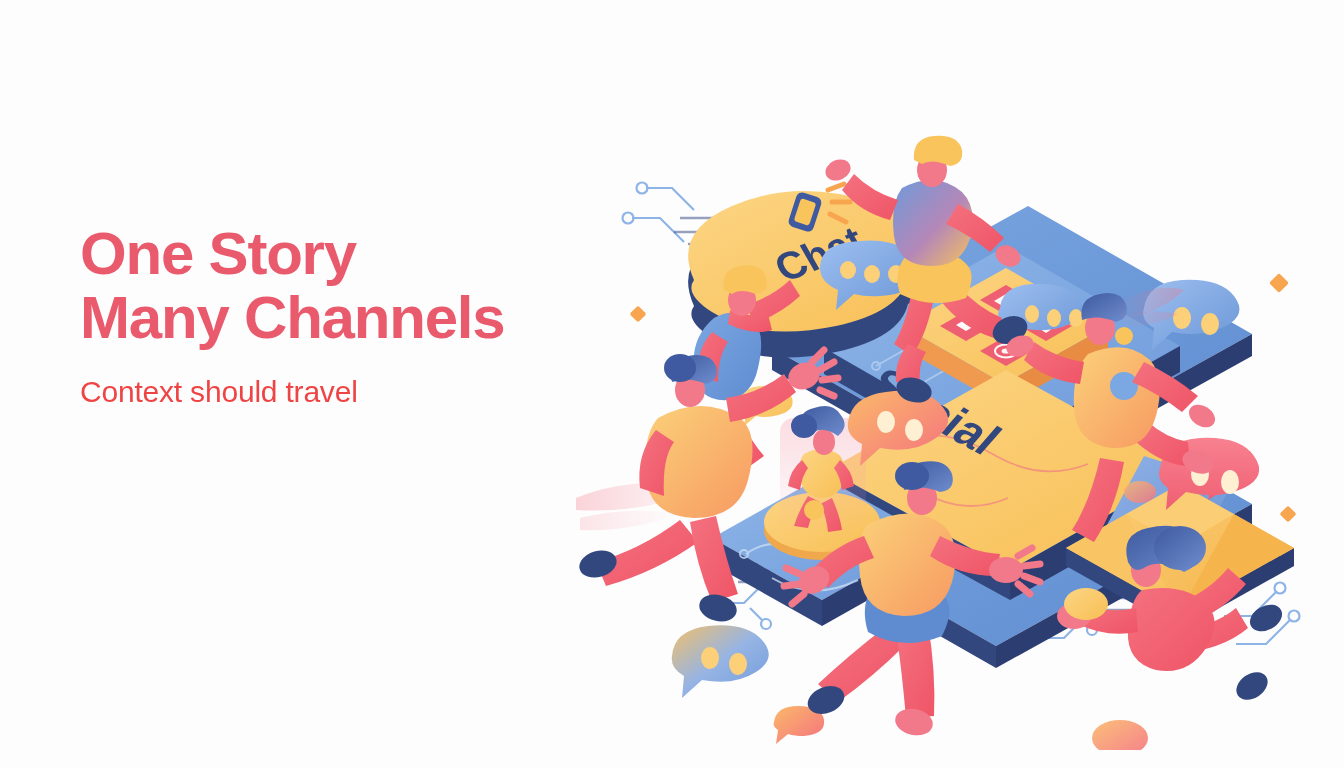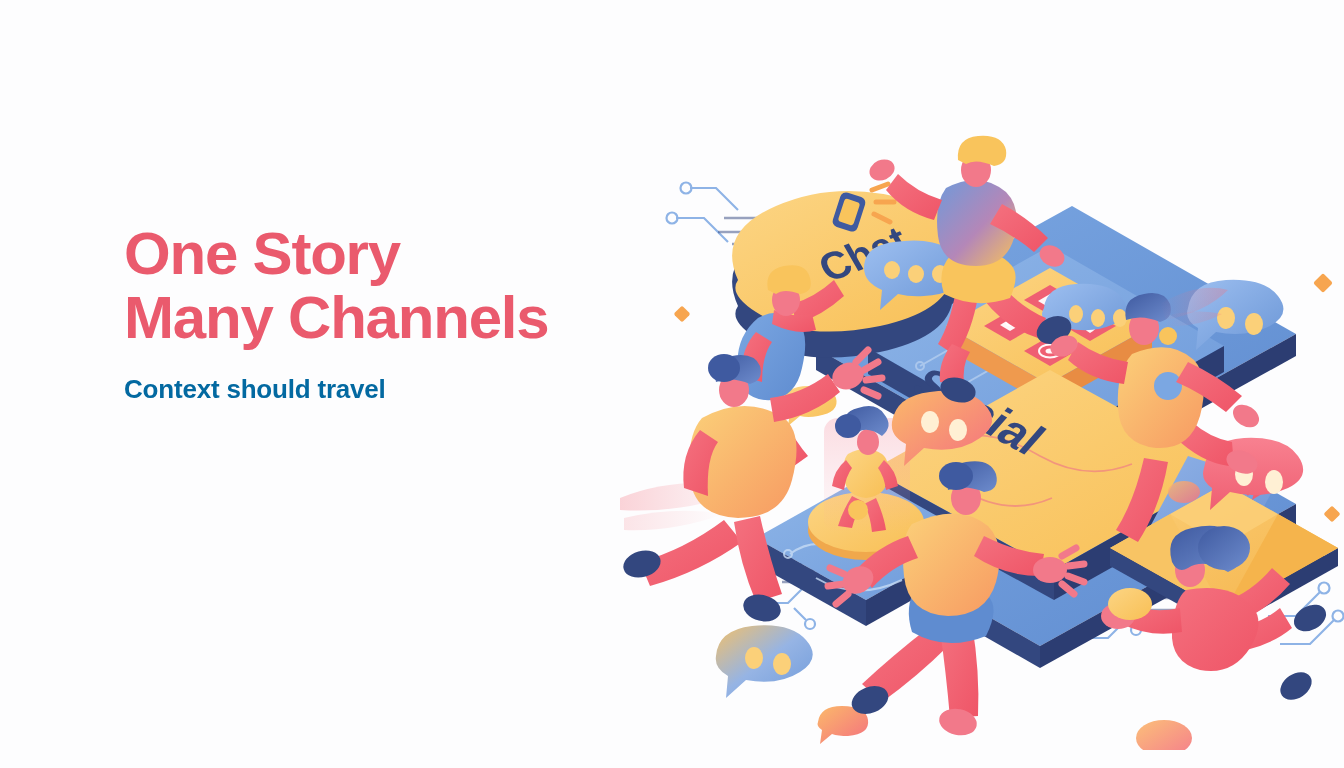--- a/index.html
+++ b/index.html
@@ -2,32 +2,32 @@
 <html><head>
 <meta charset="utf-8">
 <style>
   html,body{margin:0;padding:0;}
   body{
     width:1344px;height:768px;overflow:hidden;
     background:#fdfdfe;
     font-family:"Liberation Sans", sans-serif;
     position:relative;
   }
-  .banner{position:absolute;inset:0;background:#fdfdfe;margin-left:44px;}
+  .banner{position:absolute;inset:0;background:#fdfdfe;}
 
   
   .copy{position:absolute;left:80px;top:222px;width:520px;}
   .headline{
     font-size:60px;line-height:1.06;font-weight:700;letter-spacing:-1.2px;
     color:#ea5a6d;margin:0;
   }
   .headline .l2{display:block;}
   .subhead{
-    margin:24px 0 0 0;font-size:26px;line-height:1.24;font-weight:700;
-    color:#0369a1;letter-spacing:-0.2px;
+    margin:24px 0 0 0;font-size:30px;line-height:1.24;font-weight:400;
+    color:#ef4444;letter-spacing:-0.2px;
   }
   .subhead .s2{display:block;}
 
   
   .illo{position:absolute;left:576px;top:18px;width:768px;height:732px;}
   .illo svg{display:block;width:100%;height:100%;}
 </style>
 </head>
 <body>
 

